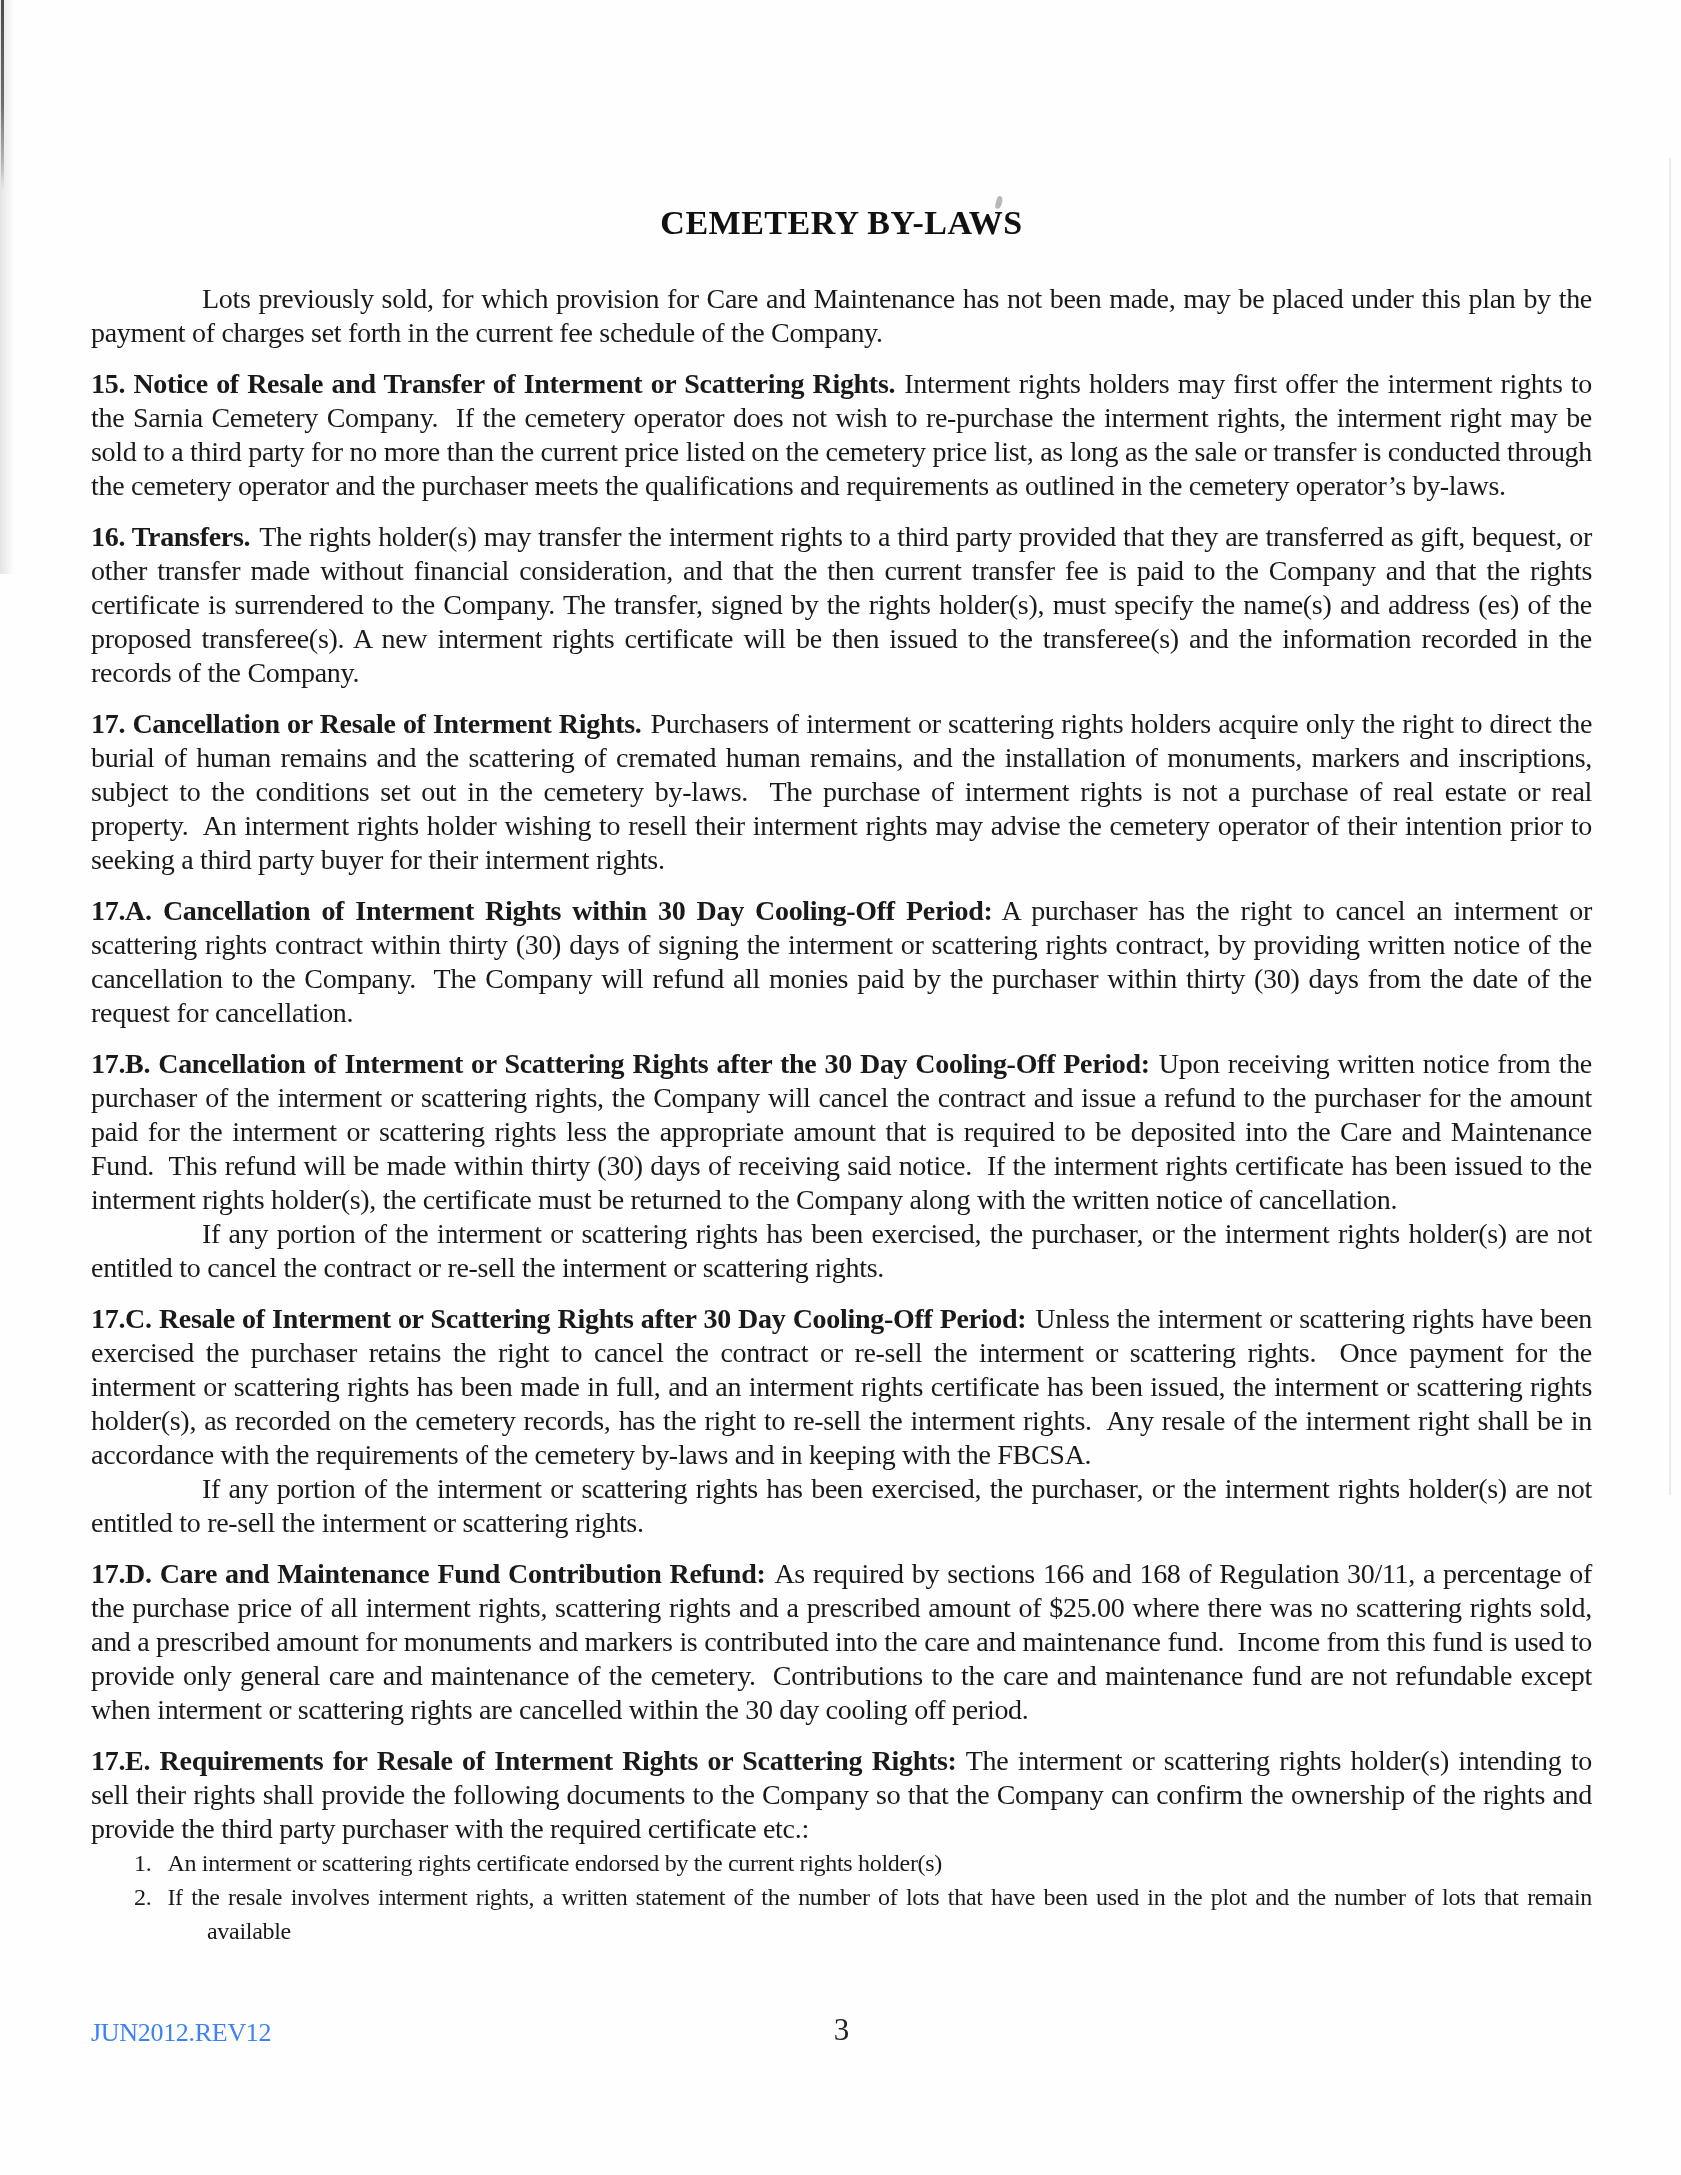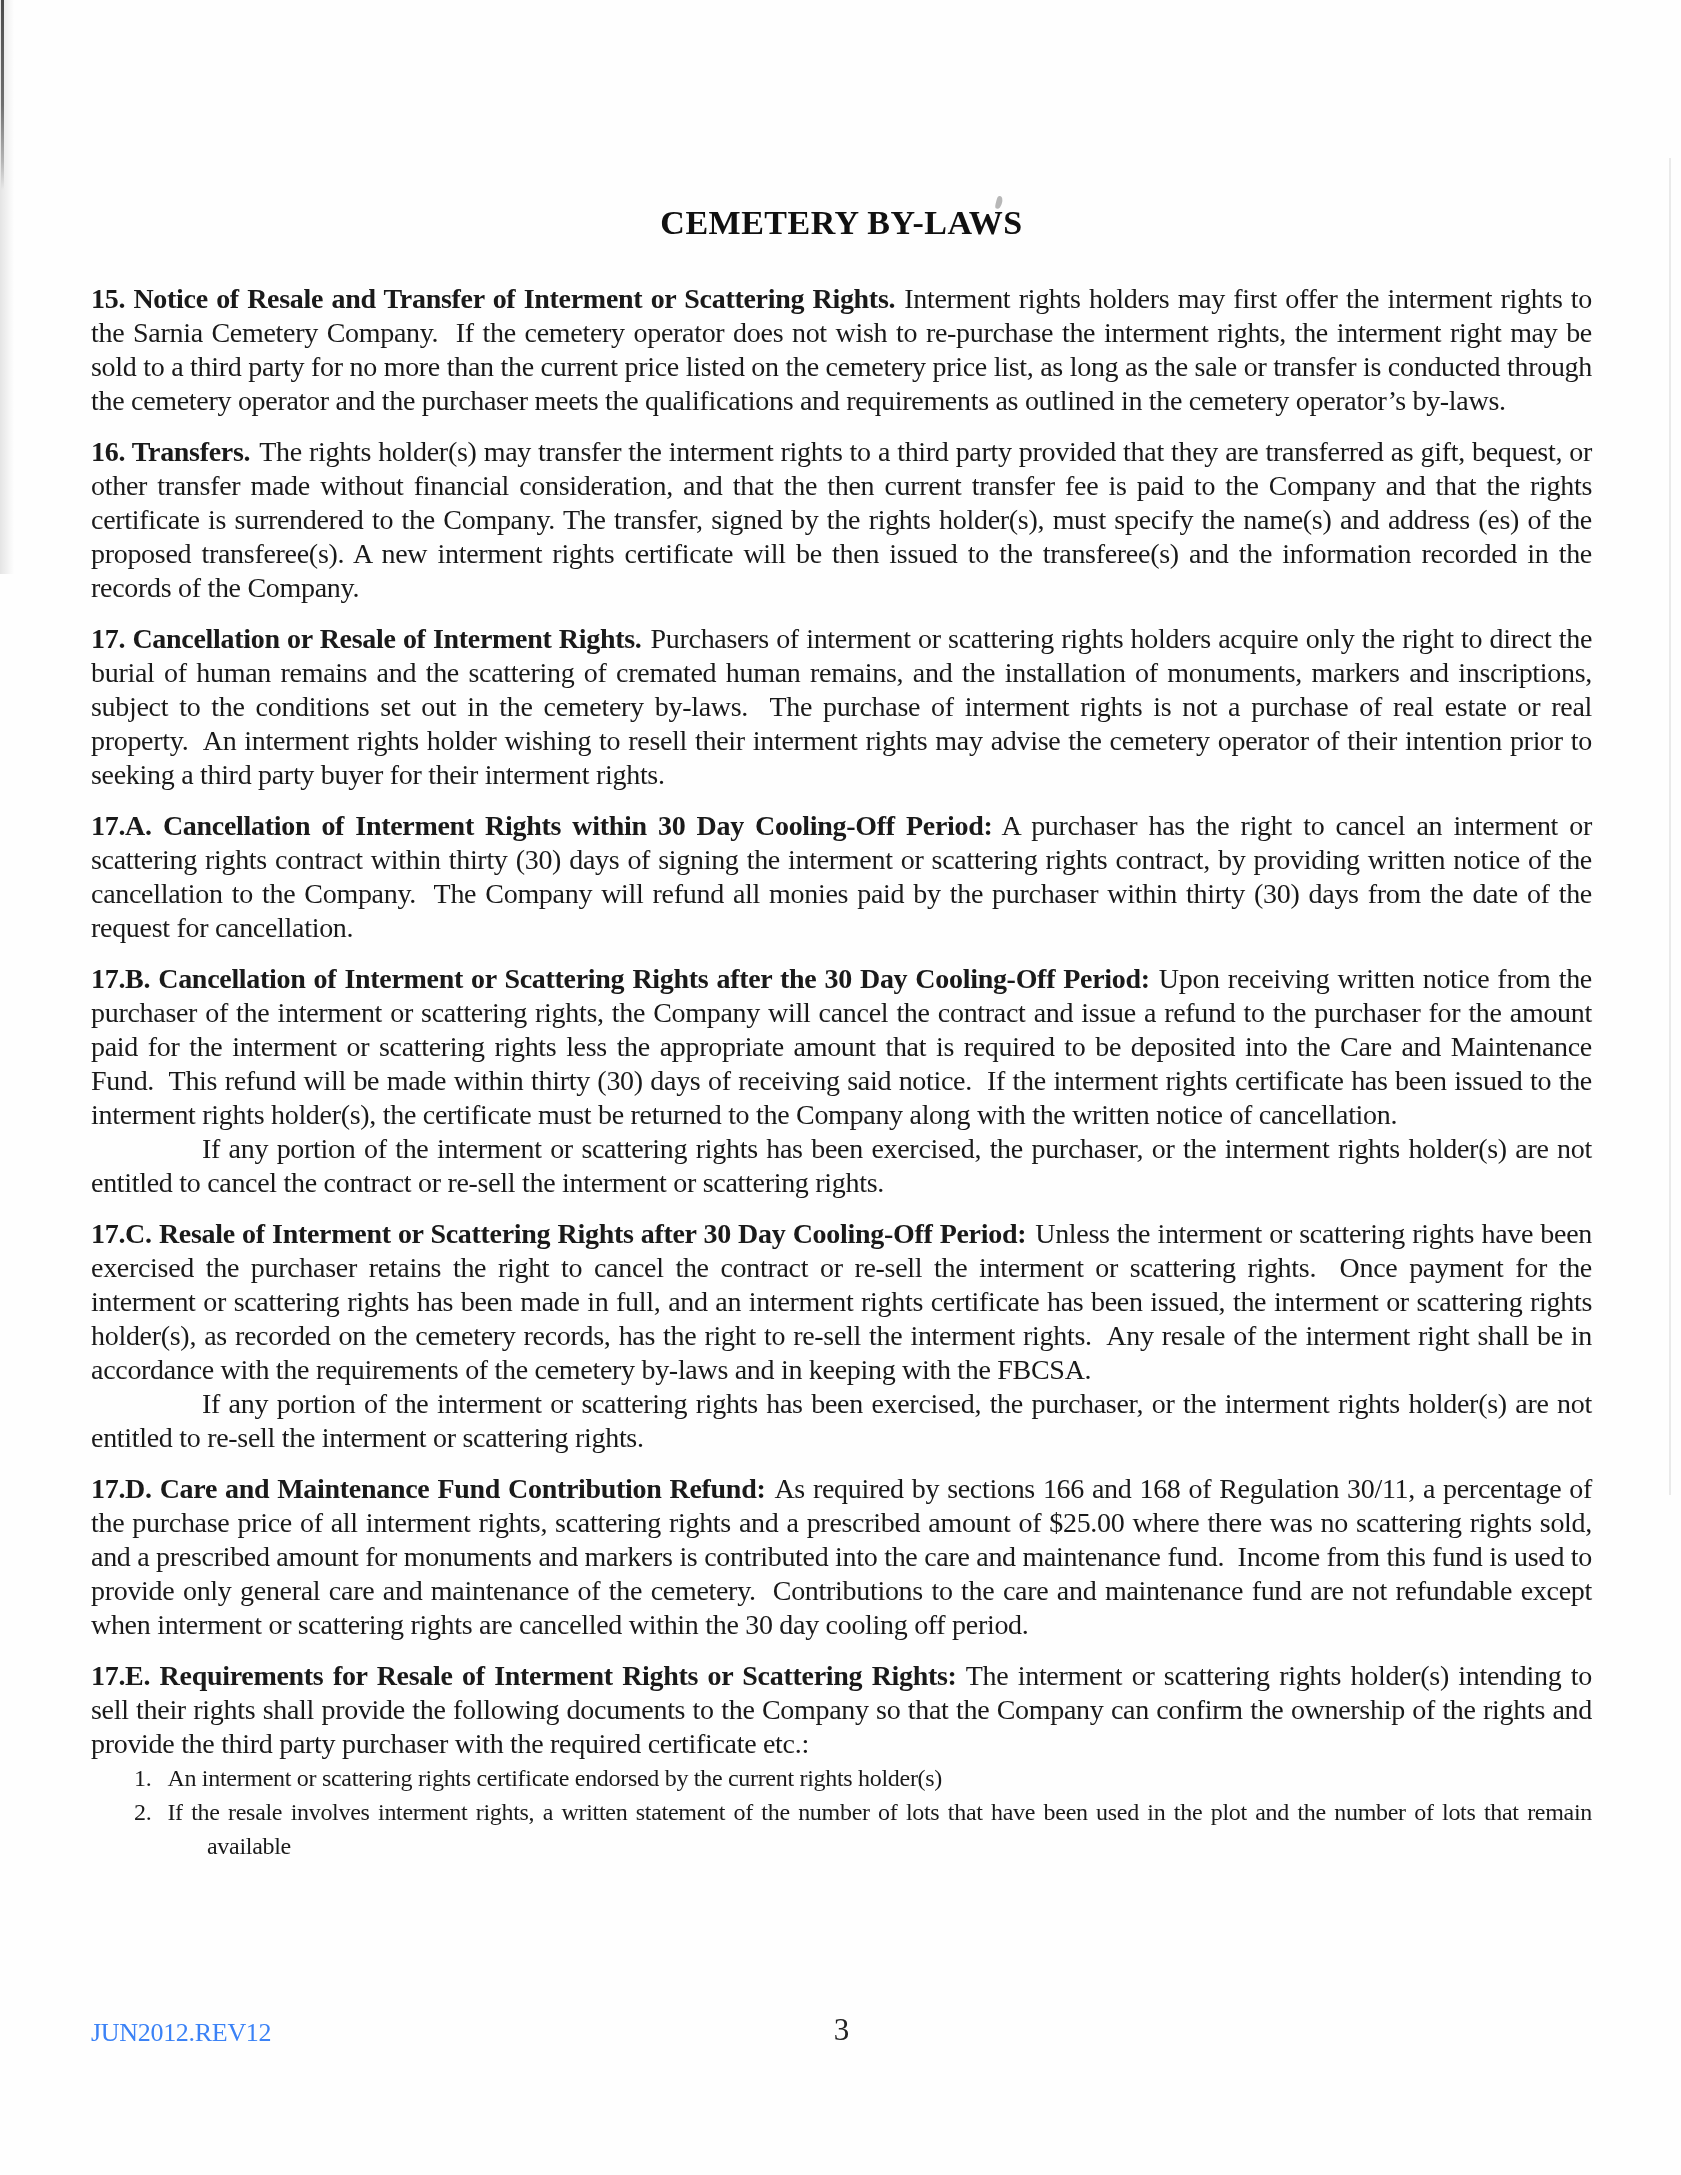--- a/index.html
+++ b/index.html
@@ -96,20 +96,21 @@
 
   <div class="edge-shade-left"></div>
   <div class="edge-line-left"></div>
   <div class="edge-line-right"></div>
   <div class="speck"></div>
 
   <div class="content">
 
     <div class="title">CEMETERY BY-LAWS</div>
 
+    <p class="para indent"><span class="t">Lots previously sold, for which provision for Care and Maintenance has not been made, may be placed under this plan by the payment of charges set forth in the current fee schedule of the Company.</span></p>
 
     <p class="para"><span class="runin">15. Notice of Resale and Transfer of Interment or Scattering Rights.</span><span class="t">Interment rights holders may first offer the interment rights to the Sarnia Cemetery Company.  If the cemetery operator does not wish to re-purchase the interment rights, the interment right may be sold to a third party for no more than the current price listed on the cemetery price list, as long as the sale or transfer is conducted through the cemetery operator and the purchaser meets the qualifications and requirements as outlined in the cemetery operator’s by-laws.</span></p>
 
     <p class="para"><span class="runin">16. Transfers.</span><span class="t">The rights holder(s) may transfer the interment rights to a third party provided that they are transferred as gift, bequest, or other transfer made without financial consideration, and that the then current transfer fee is paid to the Company and that the rights certificate is surrendered to the Company. The transfer, signed by the rights holder(s), must specify the name(s) and address (es) of the proposed transferee(s). A new interment rights certificate will be then issued to the transferee(s) and the information recorded in the records of the Company.</span></p>
 
     <p class="para"><span class="runin">17. Cancellation or Resale of Interment Rights.</span><span class="t">Purchasers of interment or scattering rights holders acquire only the right to direct the burial of human remains and the scattering of cremated human remains, and the installation of monuments, markers and inscriptions, subject to the conditions set out in the cemetery by-laws.  The purchase of interment rights is not a purchase of real estate or real property.  An interment rights holder wishing to resell their interment rights may advise the cemetery operator of their intention prior to seeking a third party buyer for their interment rights.</span></p>
 
     <p class="para"><span class="runin">17.A. Cancellation of Interment Rights within 30 Day Cooling-Off Period:</span><span class="t">A purchaser has the right to cancel an interment or scattering rights contract within thirty (30) days of signing the interment or scattering rights contract, by providing written notice of the cancellation to the Company.  The Company will refund all monies paid by the purchaser within thirty (30) days from the date of the request for cancellation.</span></p>
 
     <p class="para tight"><span class="runin">17.B. Cancellation of Interment or Scattering Rights after the 30 Day Cooling-Off Period:</span><span class="t">Upon receiving written notice from the purchaser of the interment or scattering rights, the Company will cancel the contract and issue a refund to the purchaser for the amount paid for the interment or scattering rights less the appropriate amount that is required to be deposited into the Care and Maintenance Fund.  This refund will be made within thirty (30) days of receiving said notice.  If the interment rights certificate has been issued to the interment rights holder(s), the certificate must be returned to the Company along with the written notice of cancellation.</span></p>

